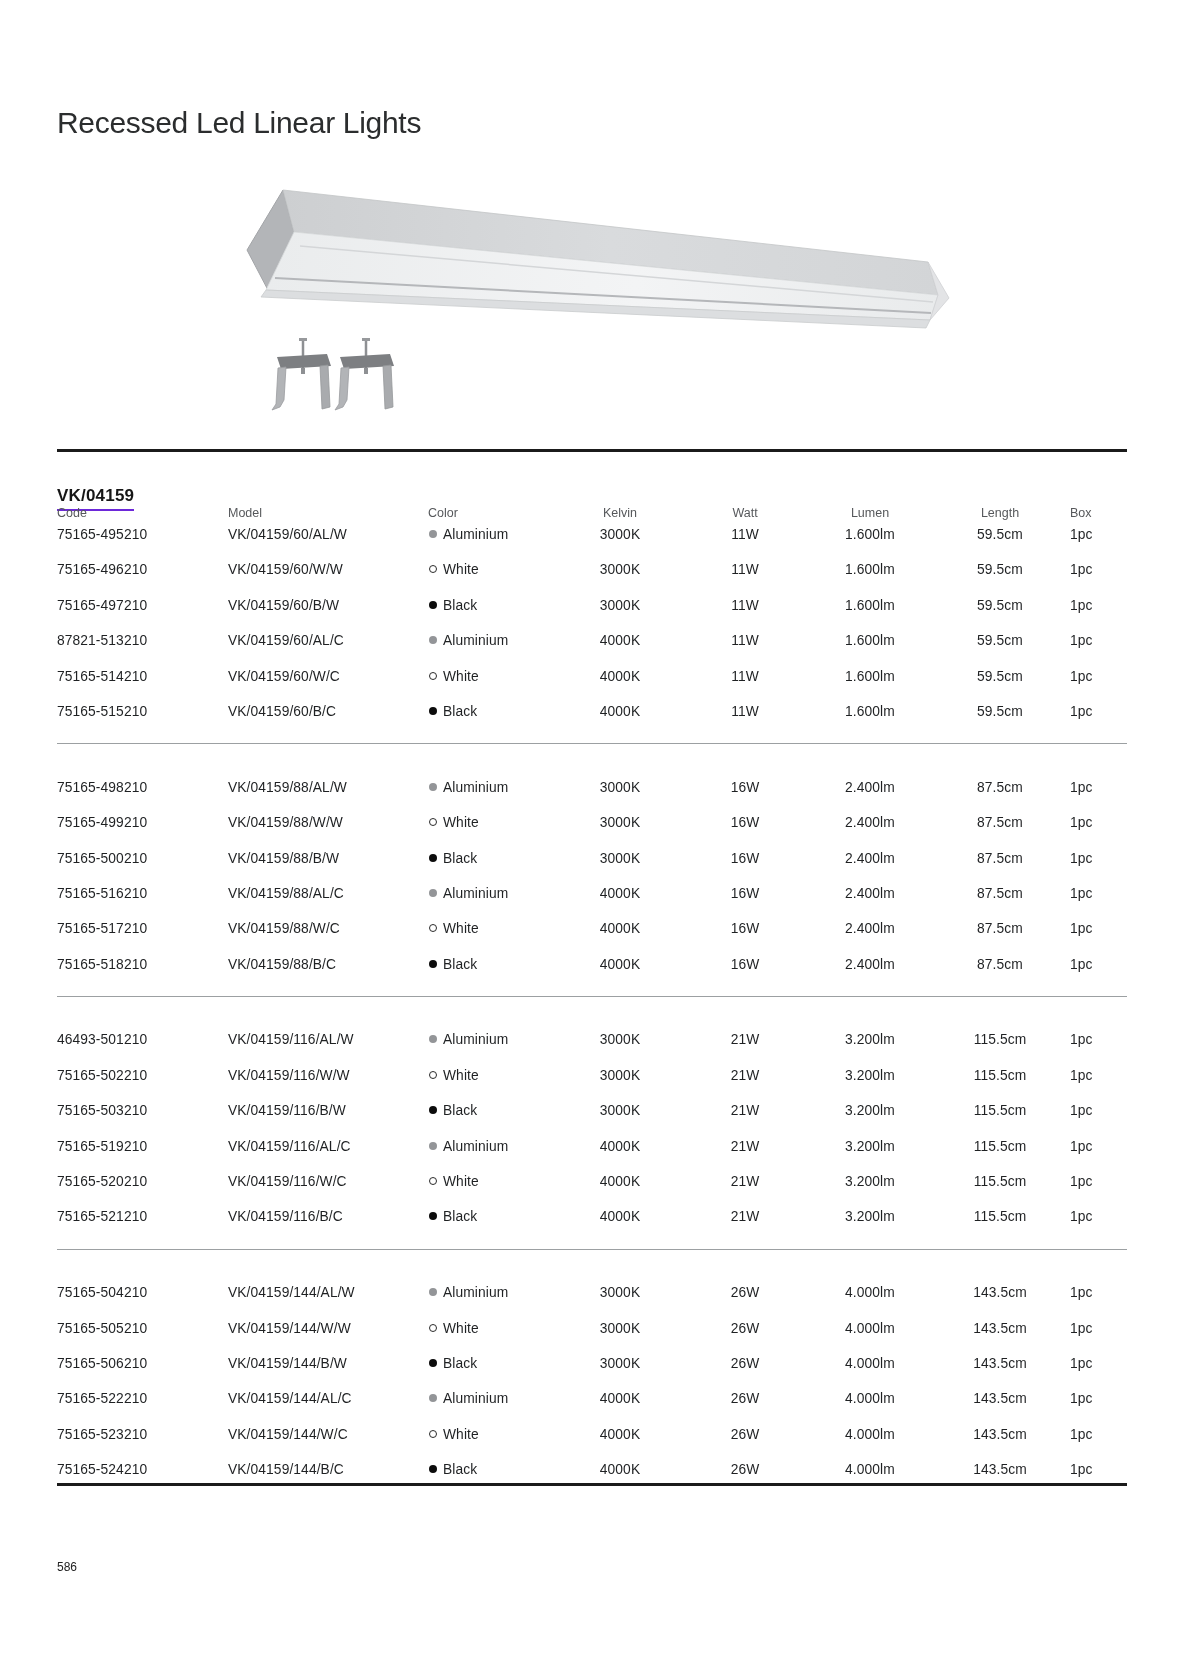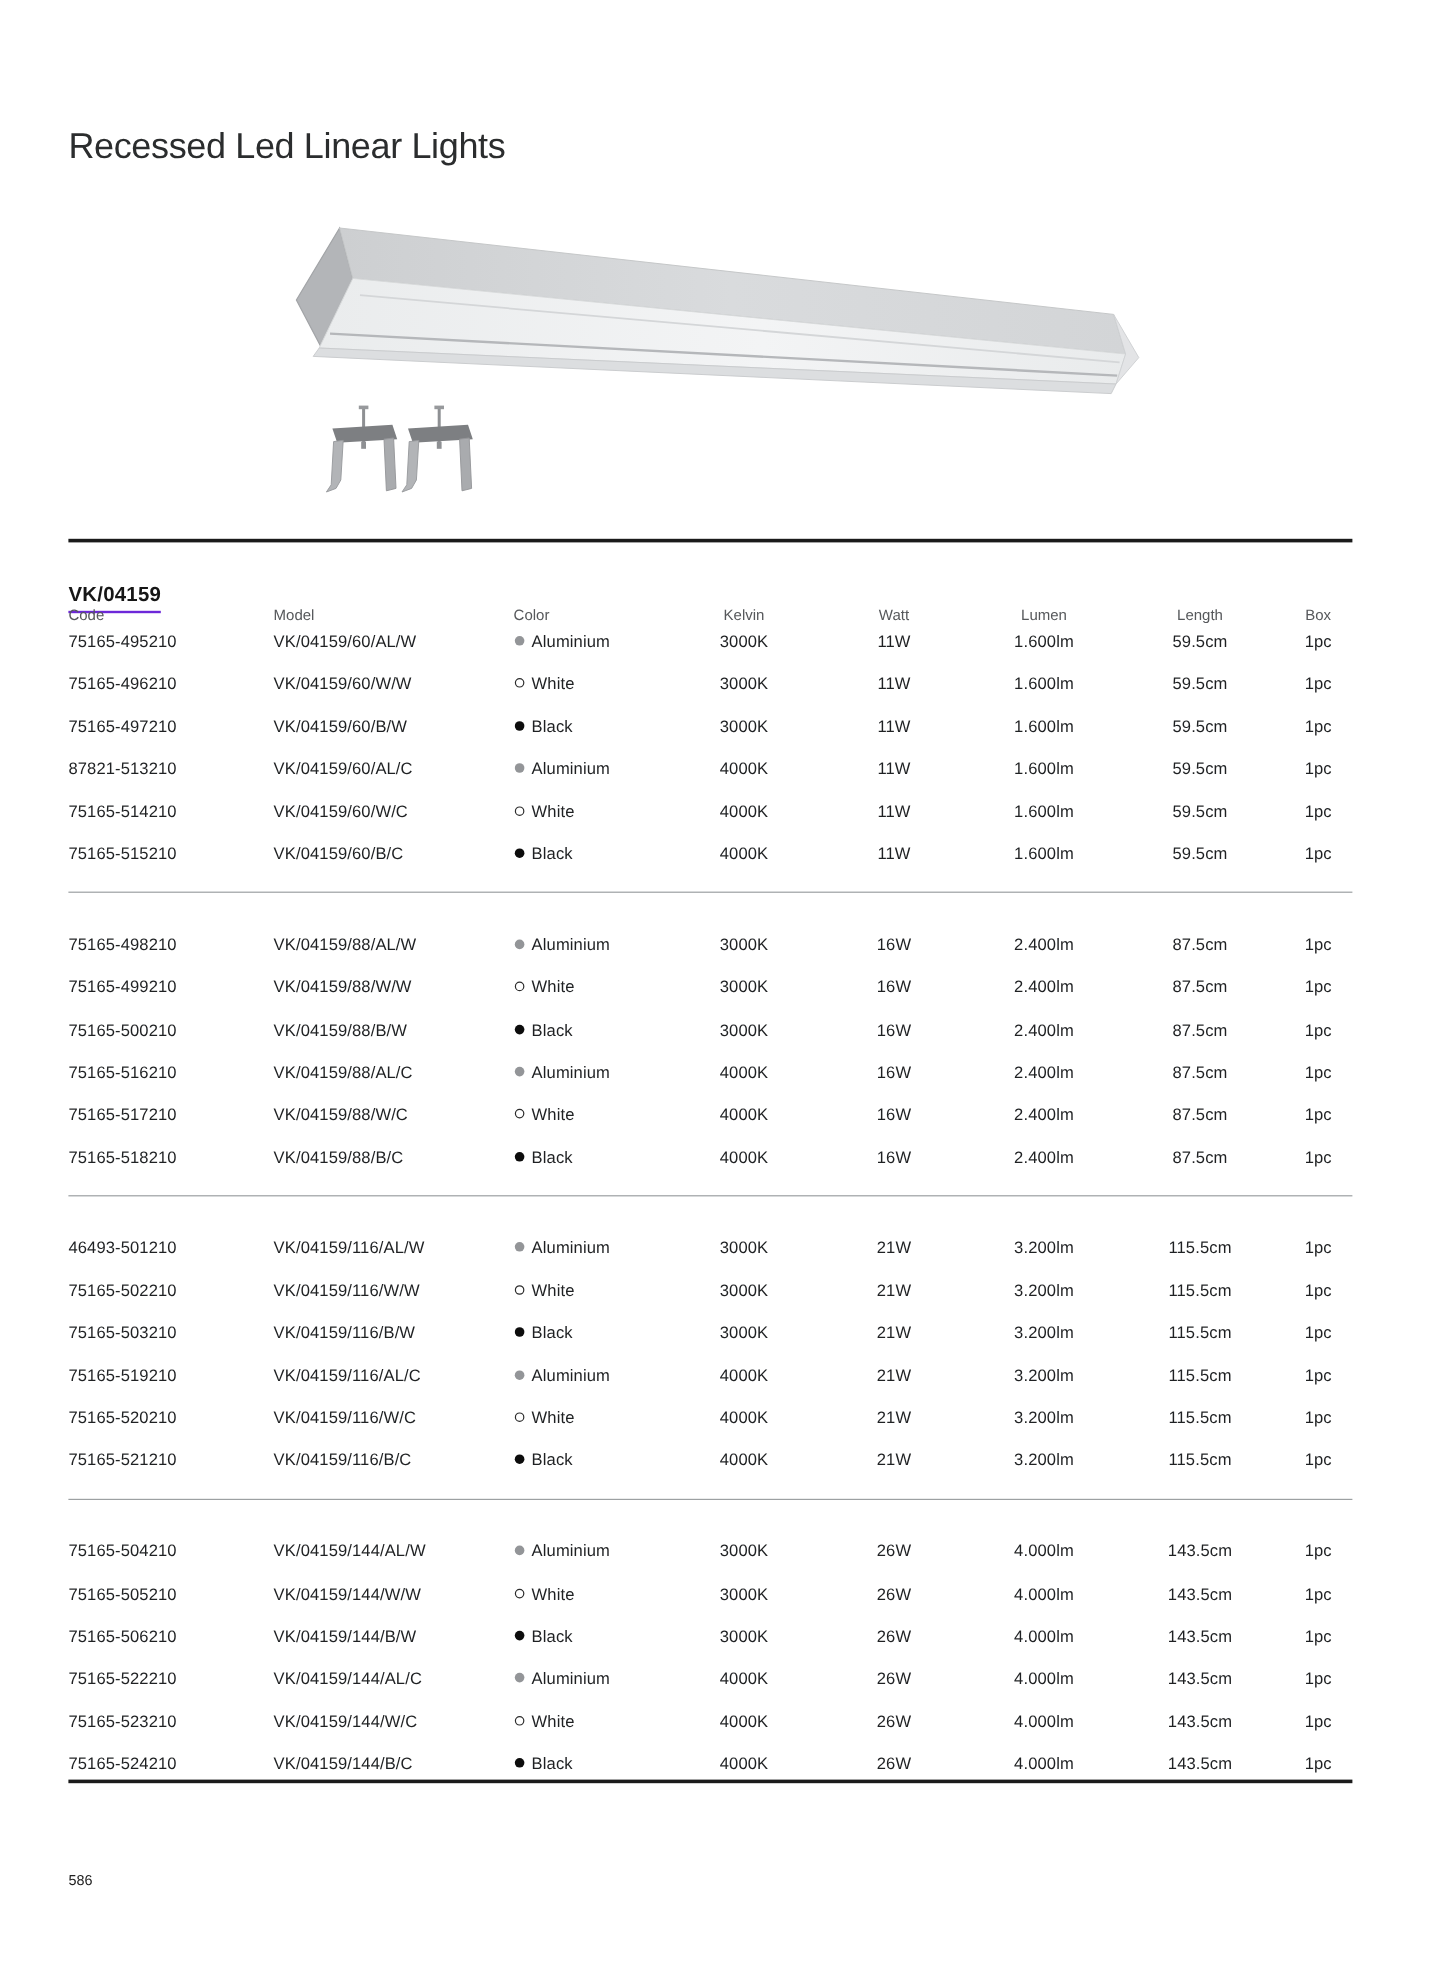--- a/index.html
+++ b/index.html
@@ -22,21 +22,21 @@
 
   
   .table{left:57px;top:505px;width:1070px;}
   .cols{display:grid;grid-template-columns:171px 200px 132px 120px 130px 120px 140px 57px;}
   .thead{height:16px;margin-bottom:5px;}
   .th{font-size:12.5px;color:#56585b;line-height:16px;}
   .row{height:35.4px;}
   .cell{font-size:13.8px;color:#1f2123;line-height:17px;letter-spacing:0.1px;}
   .c-left{text-align:left;}
   .c-center{text-align:center;}
-  .c-right{text-align:center;}
+  .c-right{text-align:left;}
   .color-cell{display:flex;align-items:flex-start;}
   .color-cell .label{line-height:17px;}
   .dot{width:8px;height:8px;border-radius:50%;margin:4px 6px 0 1px;flex:0 0 auto;box-sizing:border-box;}
   .dot-border{border:1.4px solid #2b2b2b;}
   .sep{height:35.4px;}
   .sep-line{height:0;border-top:1px solid #9ca0a2;margin-top:5px;}
 
   
   .page-number{left:57px;top:1560px;font-size:12px;color:#222;}
 

